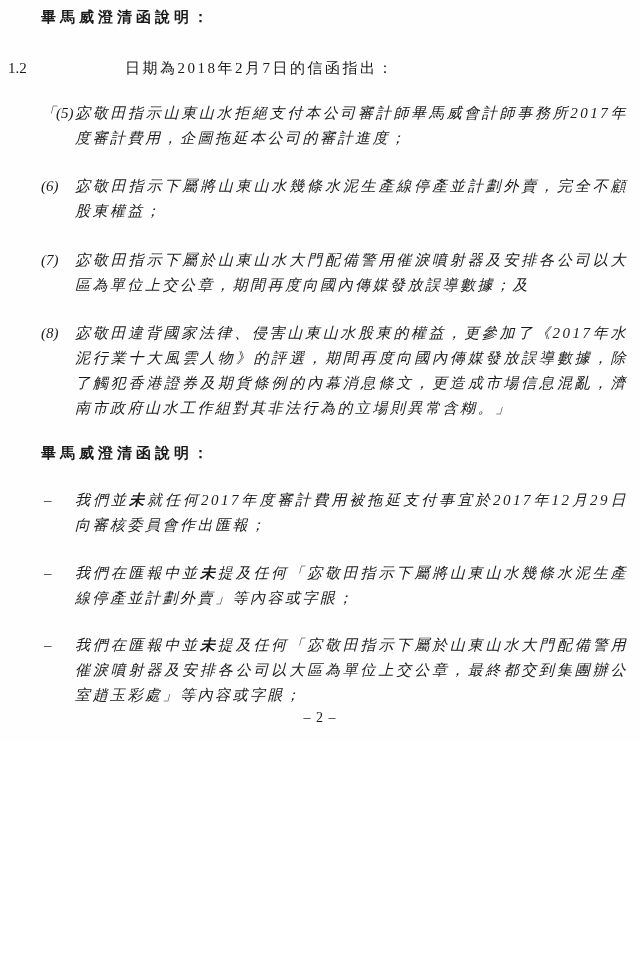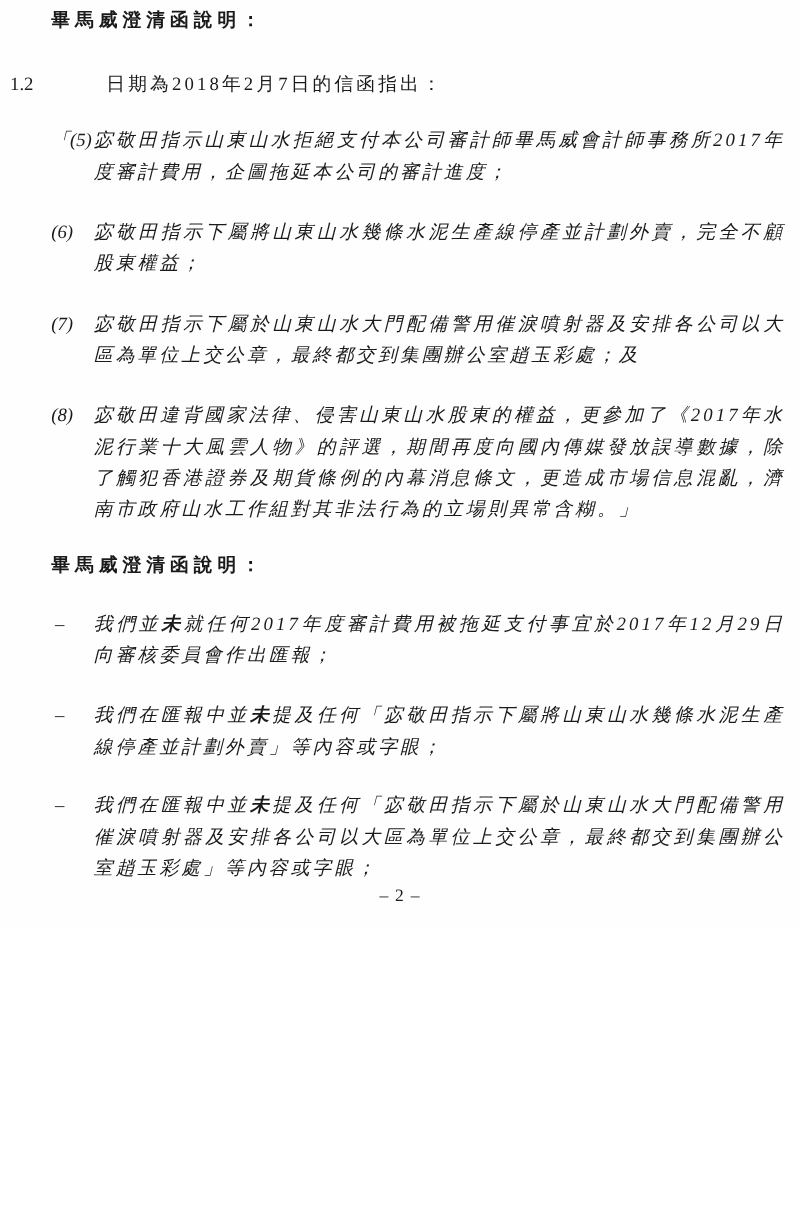--- a/index.html
+++ b/index.html
@@ -28,20 +28,21 @@
     font-style: italic;
     text-align: justify;
     letter-spacing: 2.5px;
   }
   .quote1 { margin-top: 19px; }
   .quote2 { margin-top: 23px; }
   .numbered {
     display: flex;
     margin-top: 26px;
     letter-spacing: 2.5px;
+    gap: 40px;
   }
   .numbered .num { flex: none; width: 33px; letter-spacing: 0; }
   .numbered .num-body { flex: 1; text-align: justify; margin-left: 44px; }
   .qitem {
     display: flex;
     margin-left: 33px;
     font-style: italic;
     letter-spacing: 2.5px;
   }
   .qitem .qlabel { flex: none; width: 34px; letter-spacing: 0; white-space: nowrap; }
@@ -91,21 +92,21 @@
     <div class="qbody"><span>宓敬田指示山東山水拒絕支付本公司審計師畢馬威會計師事務所2017年度審計費用，企圖拖延本公司的審計進度；</span></div>
   </div>
 
   <div class="qitem qi6">
     <span class="qlabel">(6)</span>
     <div class="qbody"><span>宓敬田指示下屬將山東山水幾條水泥生產線停產並計劃外賣，完全不顧股東權益；</span></div>
   </div>
 
   <div class="qitem qi7">
     <span class="qlabel">(7)</span>
-    <div class="qbody"><span>宓敬田指示下屬於山東山水大門配備警用催淚噴射器及安排各公司以大區為單位上交公章，最終都交到集團辦公室趙玉彩處；及</span></div>
+    <div class="qbody"><span>宓敬田指示下屬於山東山水大門配備警用催淚噴射器及安排各公司以大區為單位上交公章，期間再度向國內傳媒發放誤導數據；及</span></div>
   </div>
 
   <div class="qitem qi8">
     <span class="qlabel">(8)</span>
     <div class="qbody"><span>宓敬田違背國家法律、侵害山東山水股東的權益，更參加了《2017年水泥行業十大風雲人物》的評選，期間再度向國內傳媒發放誤導數據，除了觸犯香港證券及期貨條例的內幕消息條文，更造成市場信息混亂，濟南市政府山水工作組對其非法行為的立場則異常含糊。」</span></div>
   </div>
 
   <div class="heading heading2">畢馬威澄清函說明：</div>
 
 

